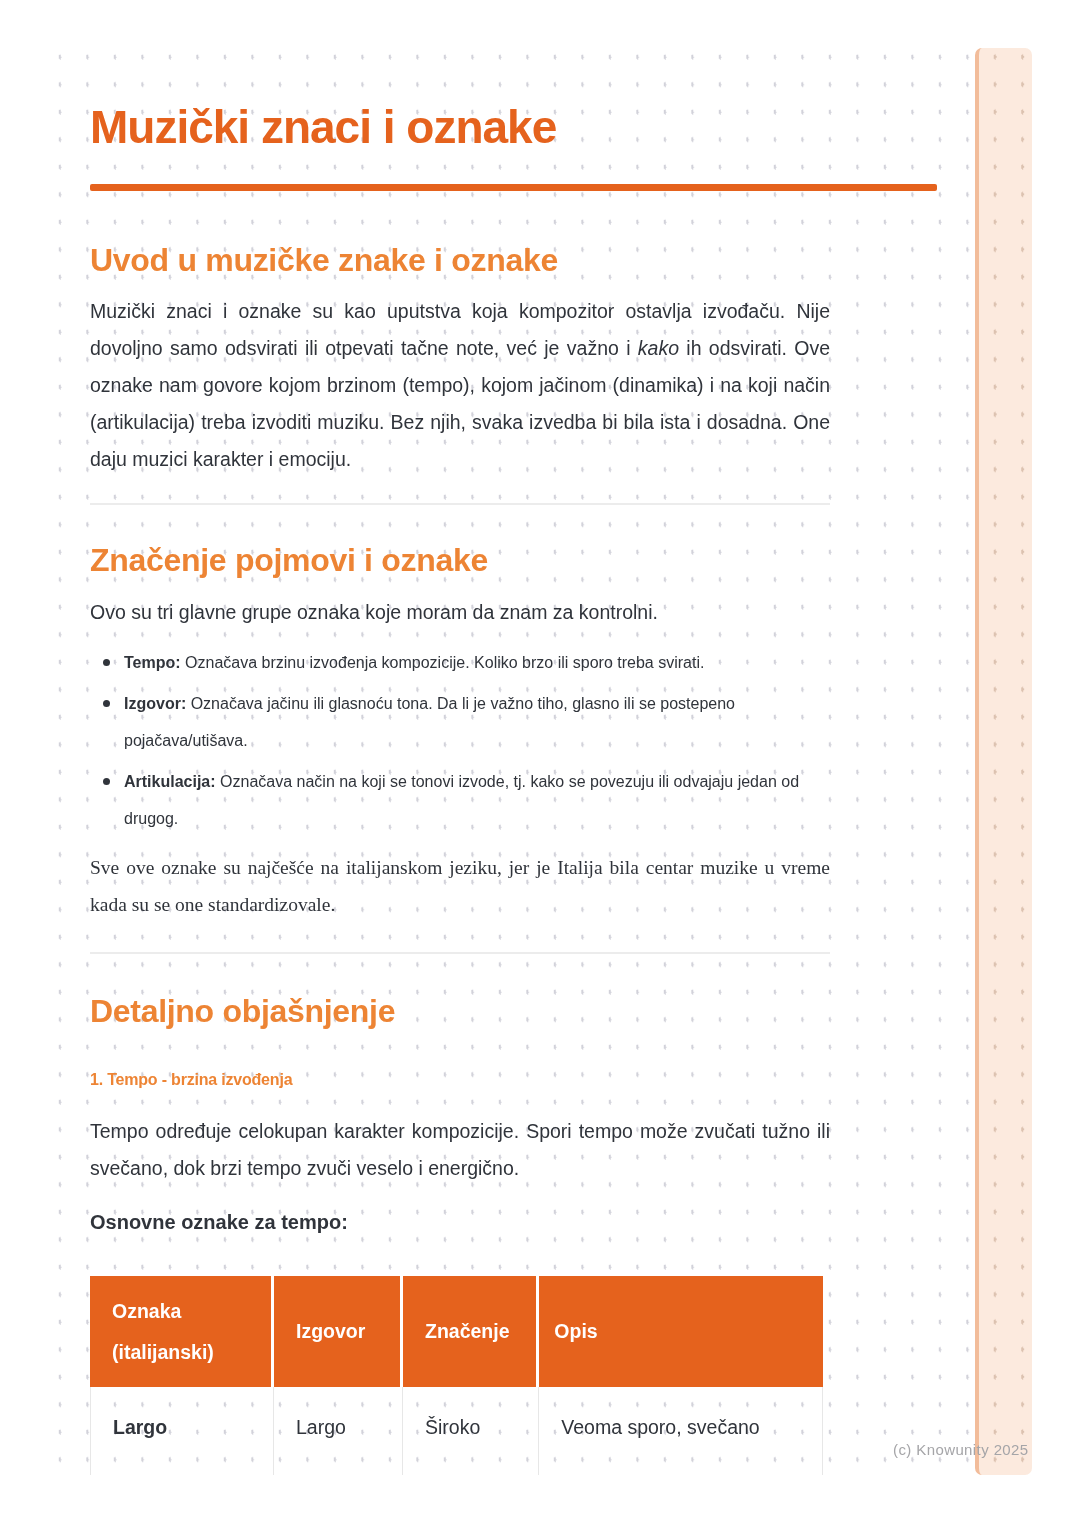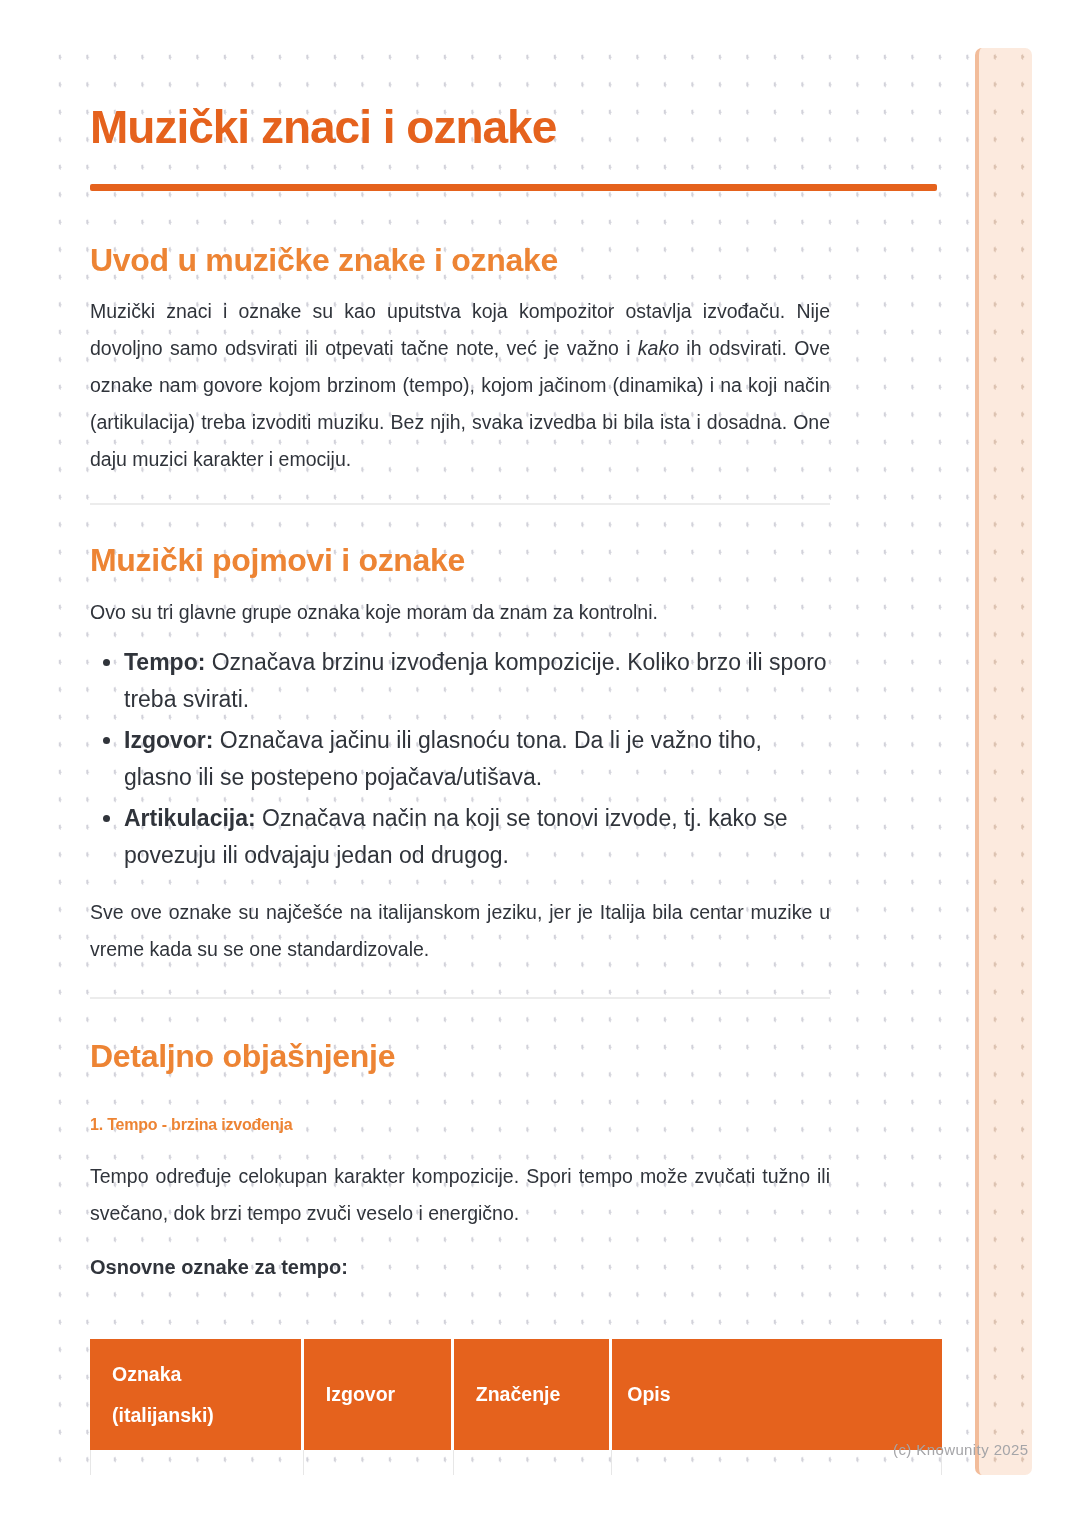--- a/index.html
+++ b/index.html
@@ -91,47 +91,47 @@
   .p-key  { margin-top: 17px; }
 
   ul.concept-list {
     margin-top: 13px;
     width: 740px;
     list-style: none;
   }
   ul.concept-list li {
     position: relative;
     padding-left: 34px;
-    font-size: 23px;
+    font-size: 16px;
     line-height: 37px;
     margin-bottom: 4px;
   }
   ul.concept-list li .bullet-dot {
     position: absolute;
     left: 13px; top: 15px;
     width: 7px; height: 7px;
     border-radius: 50%;
     background: #30343b;
   }
   .lead { font-weight: 700; }
 
-  .p-outro { margin-top: 20px; }
+  .p-outro { margin-top: 12px; font-family: Liberation Serif, serif; }
 
   .h2-detail { margin-top: 40px; }
   .h3-detail { margin-top: 37px; }
   .p-detail  { margin-top: 18px; }
   .p-table-intro {
     margin-top: 20px;
     font-size: 20px;
     line-height: 30px;
     font-weight: 700;
   }
 
   
-  .tempo-table { margin-top: 57px; width: 852px; }
+  .tempo-table { margin-top: 39px; width: 733px; }
   .t-head { display: flex; }
   .t-head .th {
     background: #e5621d;
     color: #fff;
     font-weight: 700;
     font-size: 19.5px;
     line-height: 41px;
     min-height: 111px;
     display: flex;
     align-items: center;
@@ -172,21 +172,21 @@
   <div class="content">
 
     <h1 class="doc-title">Muzički znaci i oznake</h1>
     <div class="title-rule"></div>
 
     <h2 class="section-heading h2-intro">Uvod u muzičke znake i oznake</h2>
     <p class="body-text just p-intro"><span>Muzički znaci i oznake su kao uputstva koja kompozitor ostavlja izvođaču. Nije dovoljno samo odsvirati ili otpevati tačne note, već je važno i </span><em>kako</em><span> ih odsvirati. Ove oznake nam govore kojom brzinom (tempo), kojom jačinom (dinamika) i na koji način (artikulacija) treba izvoditi muziku. Bez njih, svaka izvedba bi bila ista i dosadna. One daju muzici karakter i emociju.</span></p>
 
     <div class="divider"></div>
 
-    <h2 class="section-heading h2-key">Muzički pojmovi i oznake</h2>
+    <h2 class="section-heading h2-key">Značenje pojmovi i oznake</h2>
     <p class="body-text p-key">Ovo su tri glavne grupe oznaka koje moram da znam za kontrolni.</p>
 
     <ul class="concept-list">
       <li><span class="bullet-dot"></span><span class="lead">Tempo:</span><span> Označava brzinu izvođenja kompozicije. Koliko brzo ili sporo treba svirati.</span></li>
       <li><span class="bullet-dot"></span><span class="lead">Izgovor:</span><span> Označava jačinu ili glasnoću tona. Da li je važno tiho, glasno ili se postepeno pojačava/utišava.</span></li>
       <li><span class="bullet-dot"></span><span class="lead">Artikulacija:</span><span> Označava način na koji se tonovi izvode, tj. kako se povezuju ili odvajaju jedan od drugog.</span></li>
     </ul>
 
     <p class="body-text just p-outro">Sve ove oznake su najčešće na italijanskom jeziku, jer je Italija bila centar muzike u vreme kada su se one standardizovale.</p>
 

